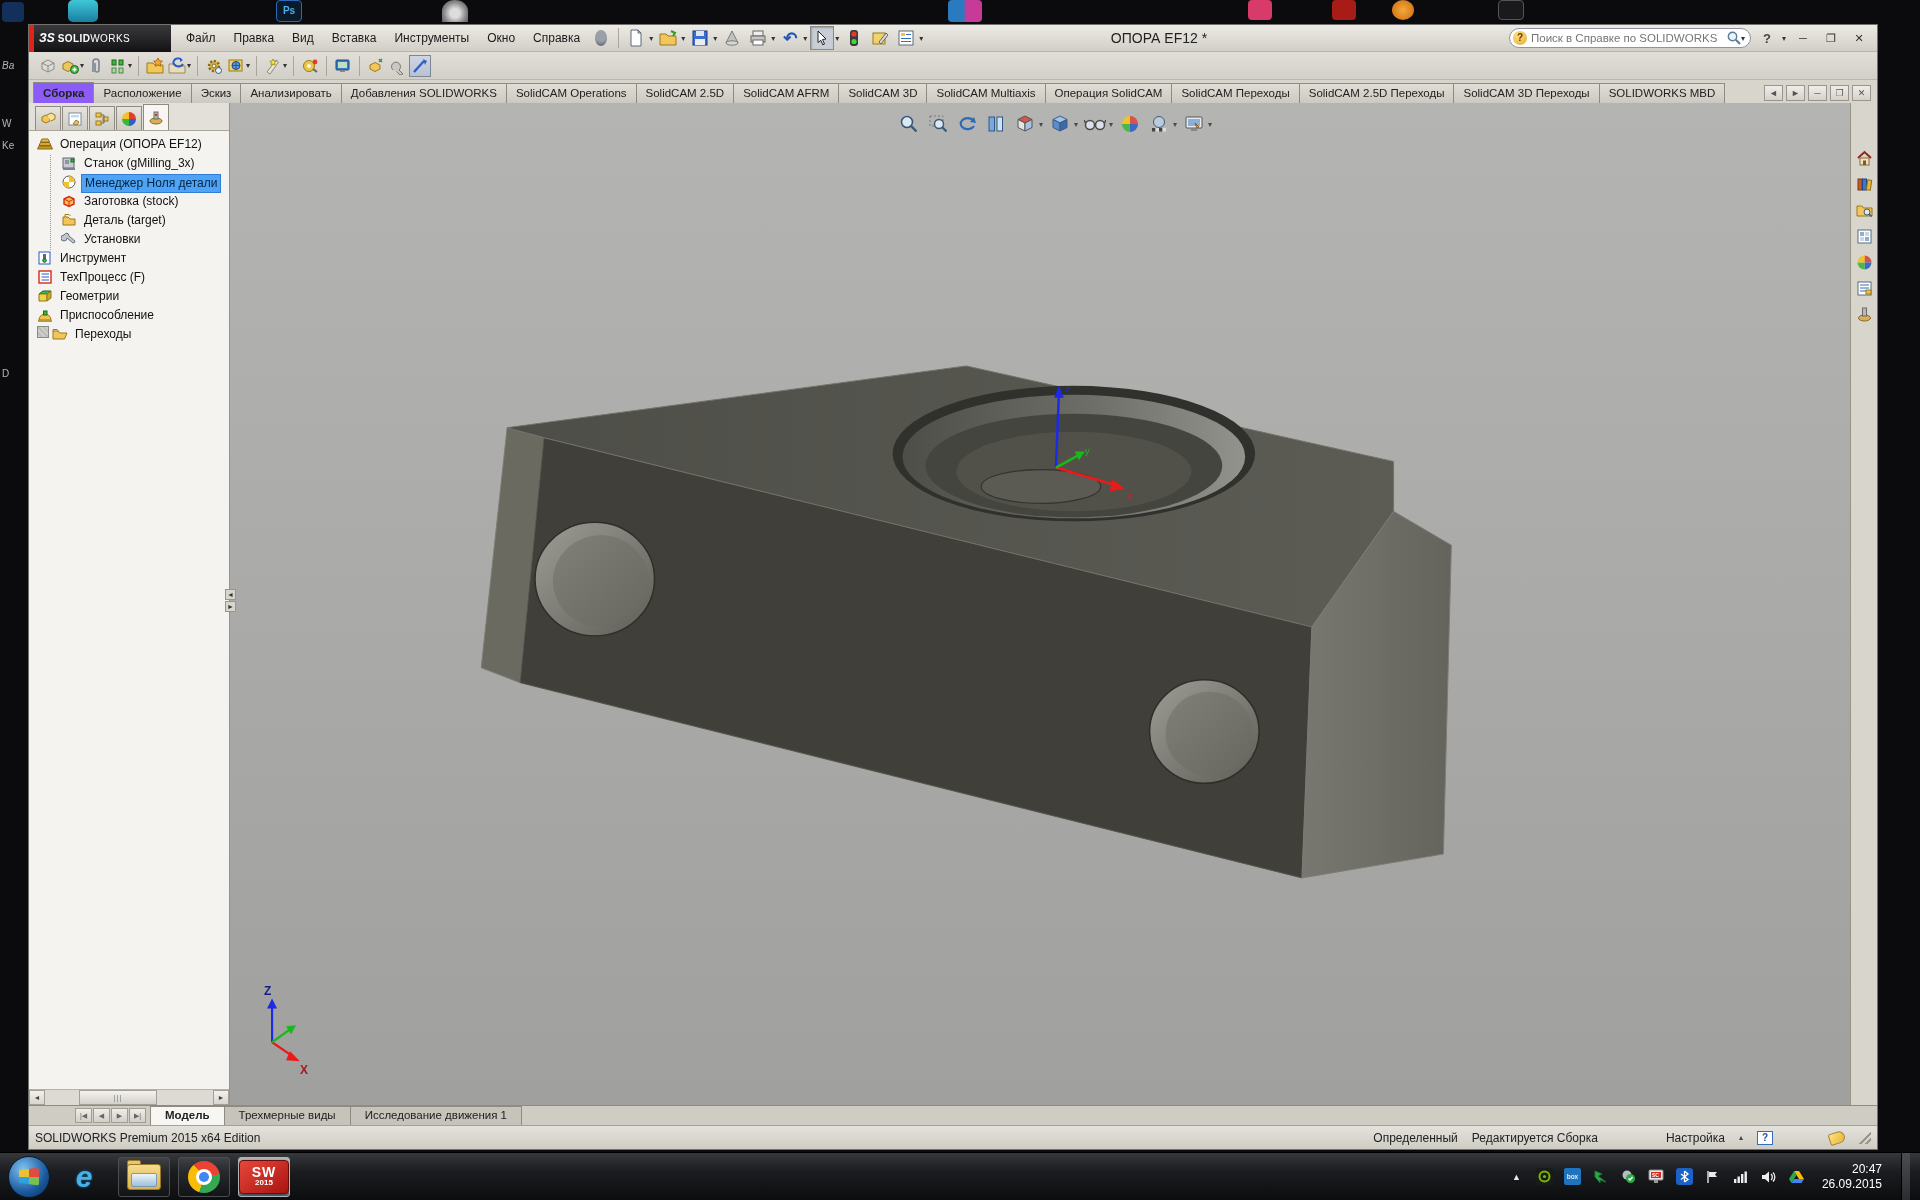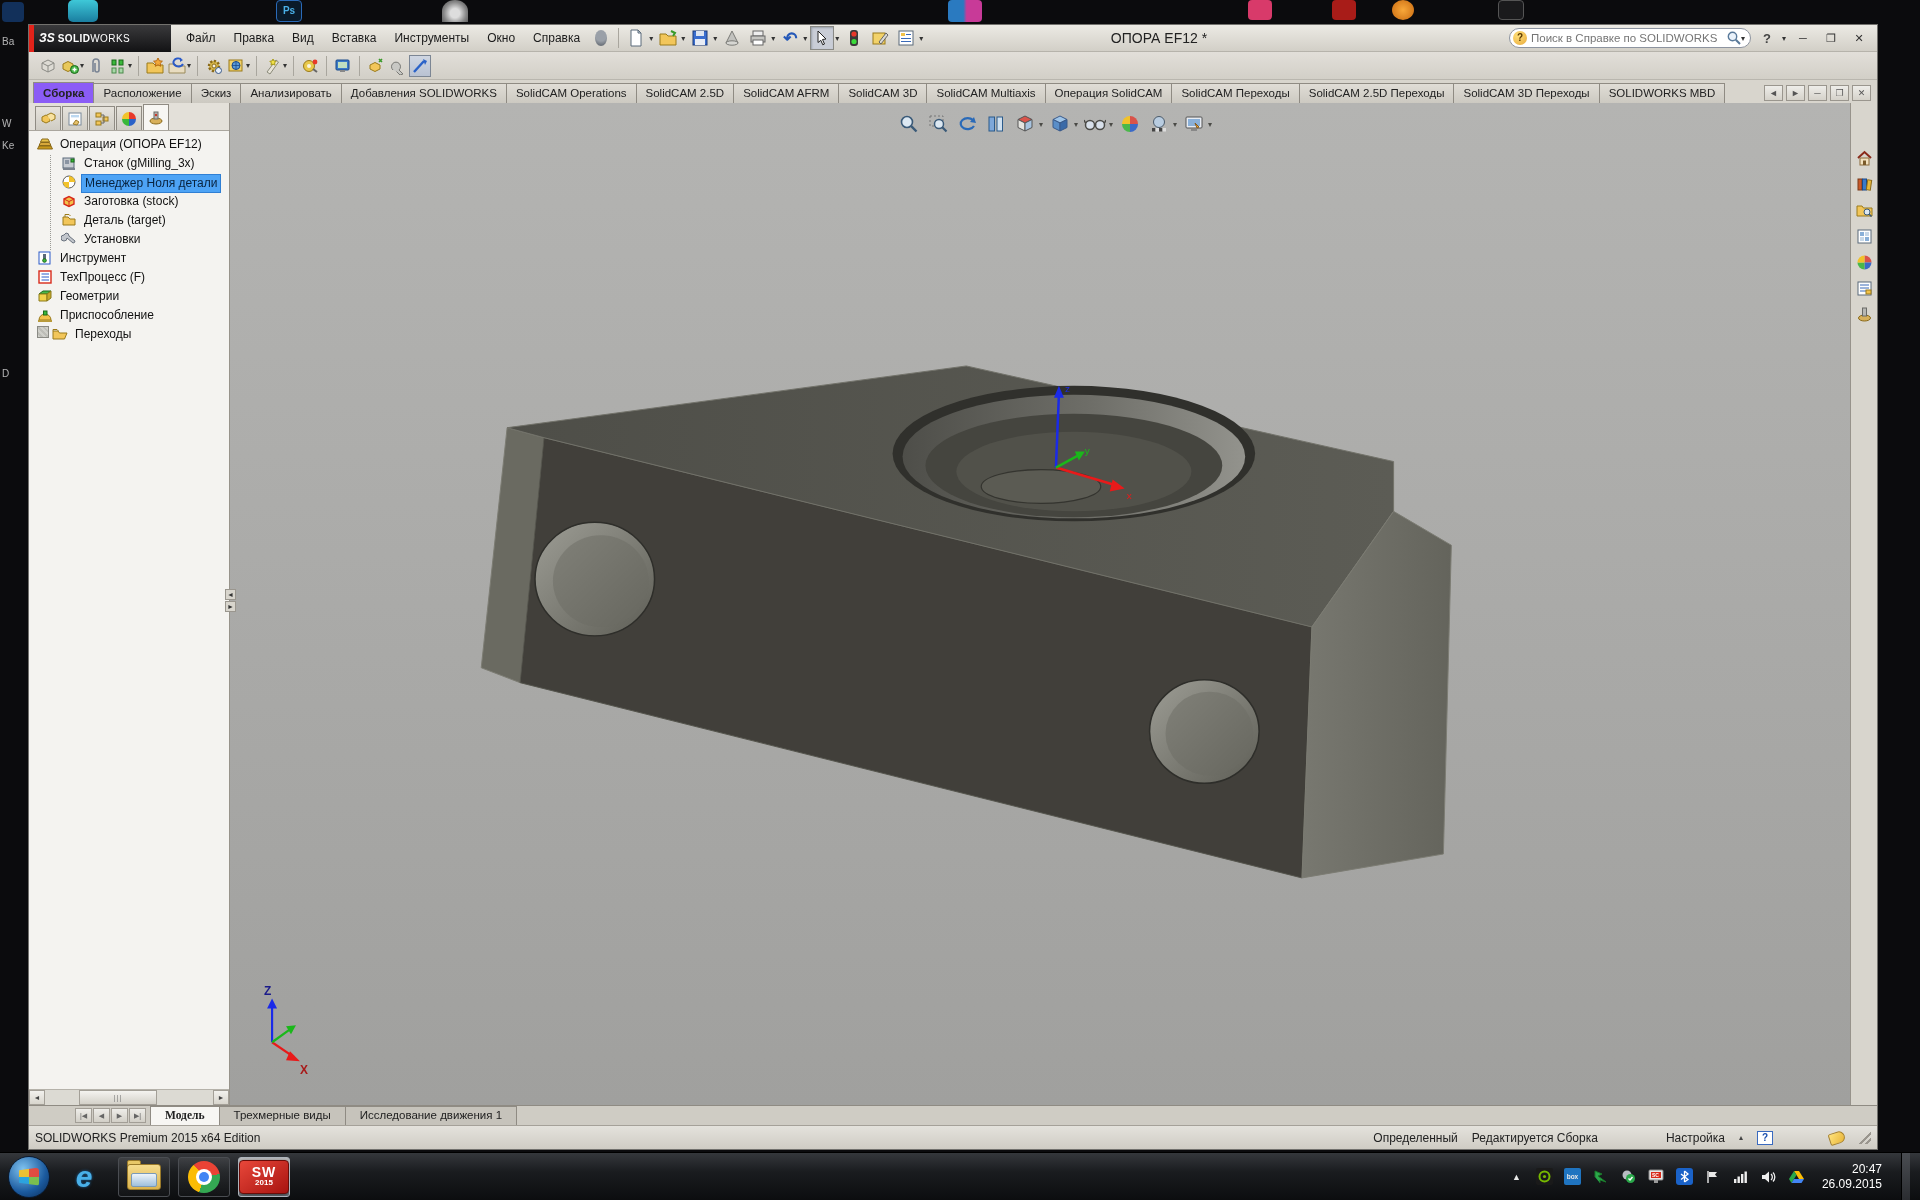--- a/index.html
+++ b/index.html
@@ -99,21 +99,21 @@
   .task-pane { width:27px; flex:0 0 27px; background:#d8d5cd; border-left:1px solid #97938b;
     display:flex; flex-direction:column; align-items:center; padding-top:44px; gap:4px; }
   .tp { width:22px; height:22px; display:flex; align-items:center; justify-content:center; border:1px solid transparent; }
 
   
   .sheet-row { height:20px; flex:0 0 20px; display:flex; align-items:stretch; background:#cfccc4; border-top:1px solid #8f8b83; padding-left:4px; }
   .nav-cluster { display:flex; align-items:center; gap:1px; padding:1px 4px 1px 42px; }
   .nav-btn { width:17px; height:15px; font-size:7px; color:#666; background:linear-gradient(#eeede9,#d2cfc7);
     border:1px solid #a29e96; display:flex; align-items:center; justify-content:center; }
   .stab { font-size:11.5px; padding:2px 14px 3px; background:#c6c3bb; border:1px solid #8f8b83; border-bottom:none; margin-right:-1px; color:#222; white-space:nowrap; }
-  .stab.active { background:#f7f6f3; font-weight:bold;font-family:Liberation Serif, serif; }
+  .stab.active { background:#f7f6f3; font-weight:bold; }
 
   
   .statusbar { height:24px; flex:0 0 24px; display:flex; align-items:center; background:linear-gradient(#e4e2dc,#cfccc4);
     border-top:1px solid #a5a199; font-size:12px; color:#222; padding:0 6px; }
   .sb-right { margin-left:auto; display:flex; align-items:center; gap:14px; }
   .sb-help { width:16px; height:14px; background:#fff; border:1px solid #3a6abf; color:#1c4fae; font-weight:bold; font-size:10px;
     display:flex; align-items:center; justify-content:center; }
   .sb-tag { width:16px; height:12px; background:linear-gradient(135deg,#ffe27a,#e8b53a); border:1px solid #a8822a; border-radius:2px 6px 6px 2px; transform:rotate(-18deg); }
   .grip { width:12px; height:12px; background:
      linear-gradient(135deg, transparent 50%, #9a968e 50% 60%, transparent 60% 75%, #9a968e 75% 85%, transparent 85%); }
@@ -156,21 +156,21 @@
 <div>
   <div class="desk-blob" style="left:2px;top:2px;width:22px;height:20px;background:#12305a;"></div>
   <div class="desk-blob" style="left:68px;top:0;width:30px;height:22px;background:linear-gradient(#3ec8d8,#1a7ea0);border-radius:5px;"></div>
   <div class="desk-blob" style="left:276px;top:0;width:26px;height:22px;background:#0a1a2a;border:1px solid #2a6ab8;color:#4ab0e8;font-size:10px;font-weight:bold;text-align:center;line-height:20px;">Ps</div>
   <div class="desk-blob" style="left:442px;top:0;width:26px;height:22px;background:radial-gradient(circle at 50% 60%, #ddd 25%, #888 60%, #444);border-radius:50% 50% 0 0;"></div>
   <div class="desk-blob" style="left:948px;top:0;width:34px;height:22px;background:linear-gradient(90deg,#2a7ac0 45%,#c83a98 55%);border-radius:4px;"></div>
   <div class="desk-blob" style="left:1248px;top:0;width:24px;height:20px;background:#d83a6a;"></div>
   <div class="desk-blob" style="left:1332px;top:0;width:24px;height:20px;background:#a81c18;"></div>
   <div class="desk-blob" style="left:1392px;top:0;width:22px;height:20px;background:radial-gradient(circle,#f8a83a,#c86a10);border-radius:50%;"></div>
   <div class="desk-blob" style="left:1498px;top:0;width:26px;height:20px;background:#1a1a1c;border:1px solid #555;"></div>
-  <div class="desk-label" style="top:36px;">Ba</div>
+  <div class="desk-label" style="top:60px;font-style:italic;">Ba</div>
   <div class="desk-label" style="top:118px;">W</div>
   <div class="desk-label" style="top:140px;">Ke</div>
   <div class="desk-label" style="top:368px;">D</div>
 </div>
 
 <div id="app-window">
 
   <div class="titlebar">
     <div class="logo-box">
       <span class="logo-mark">ЗS</span>

